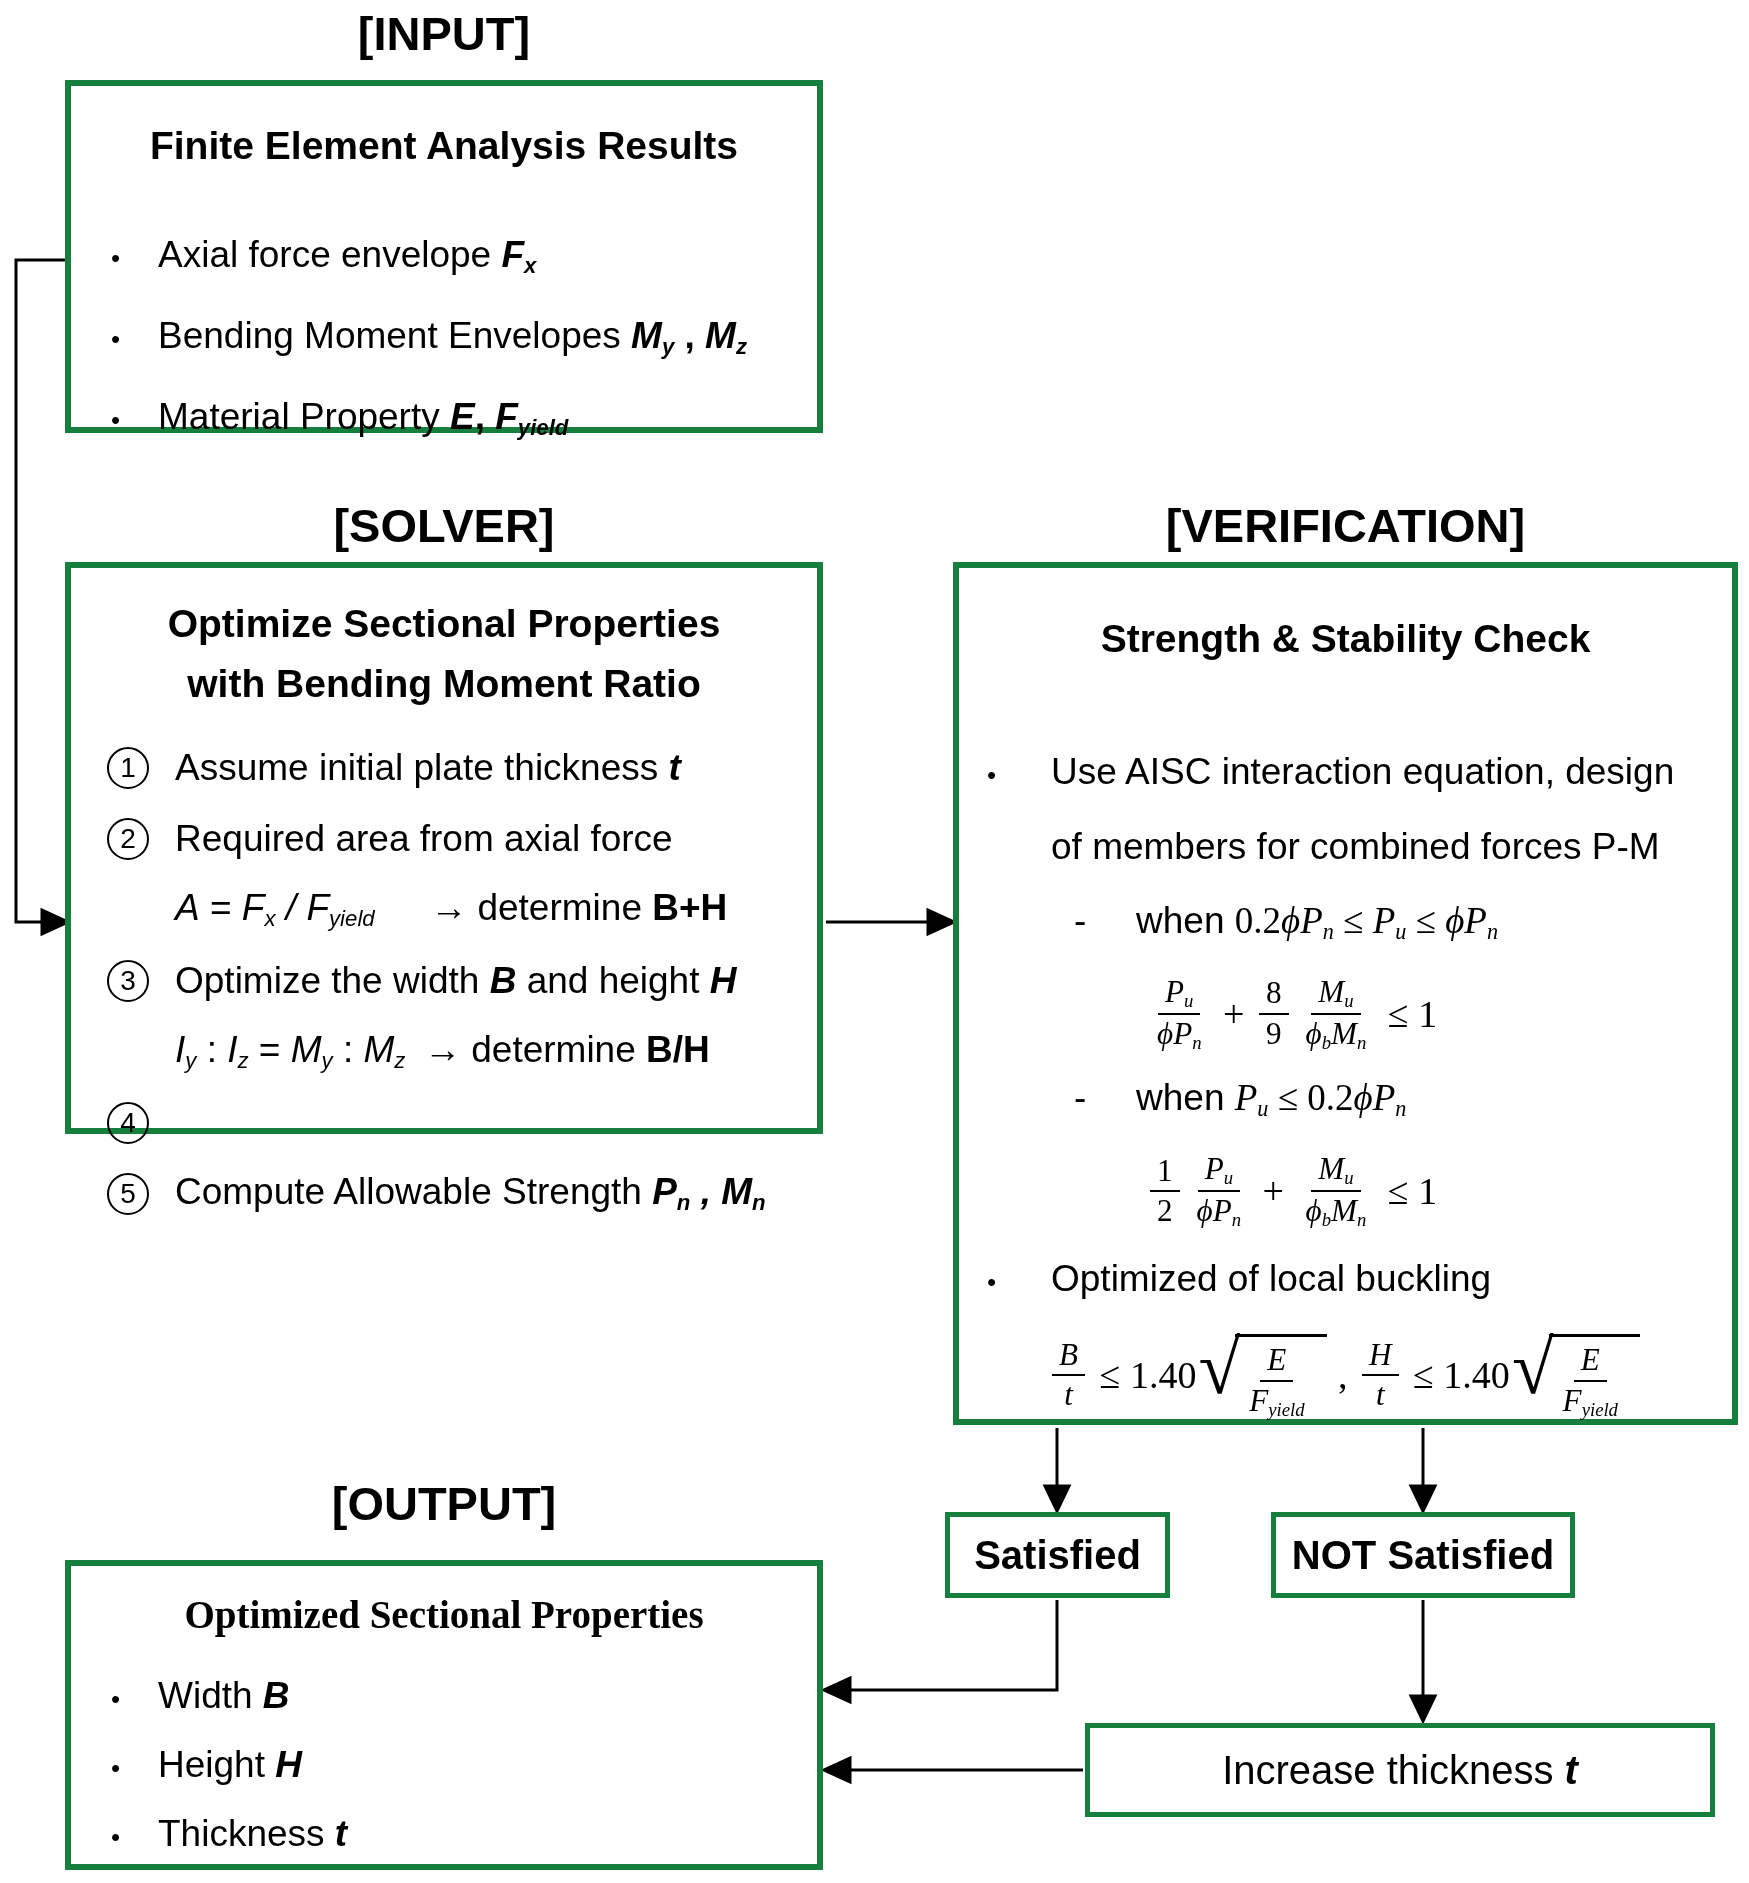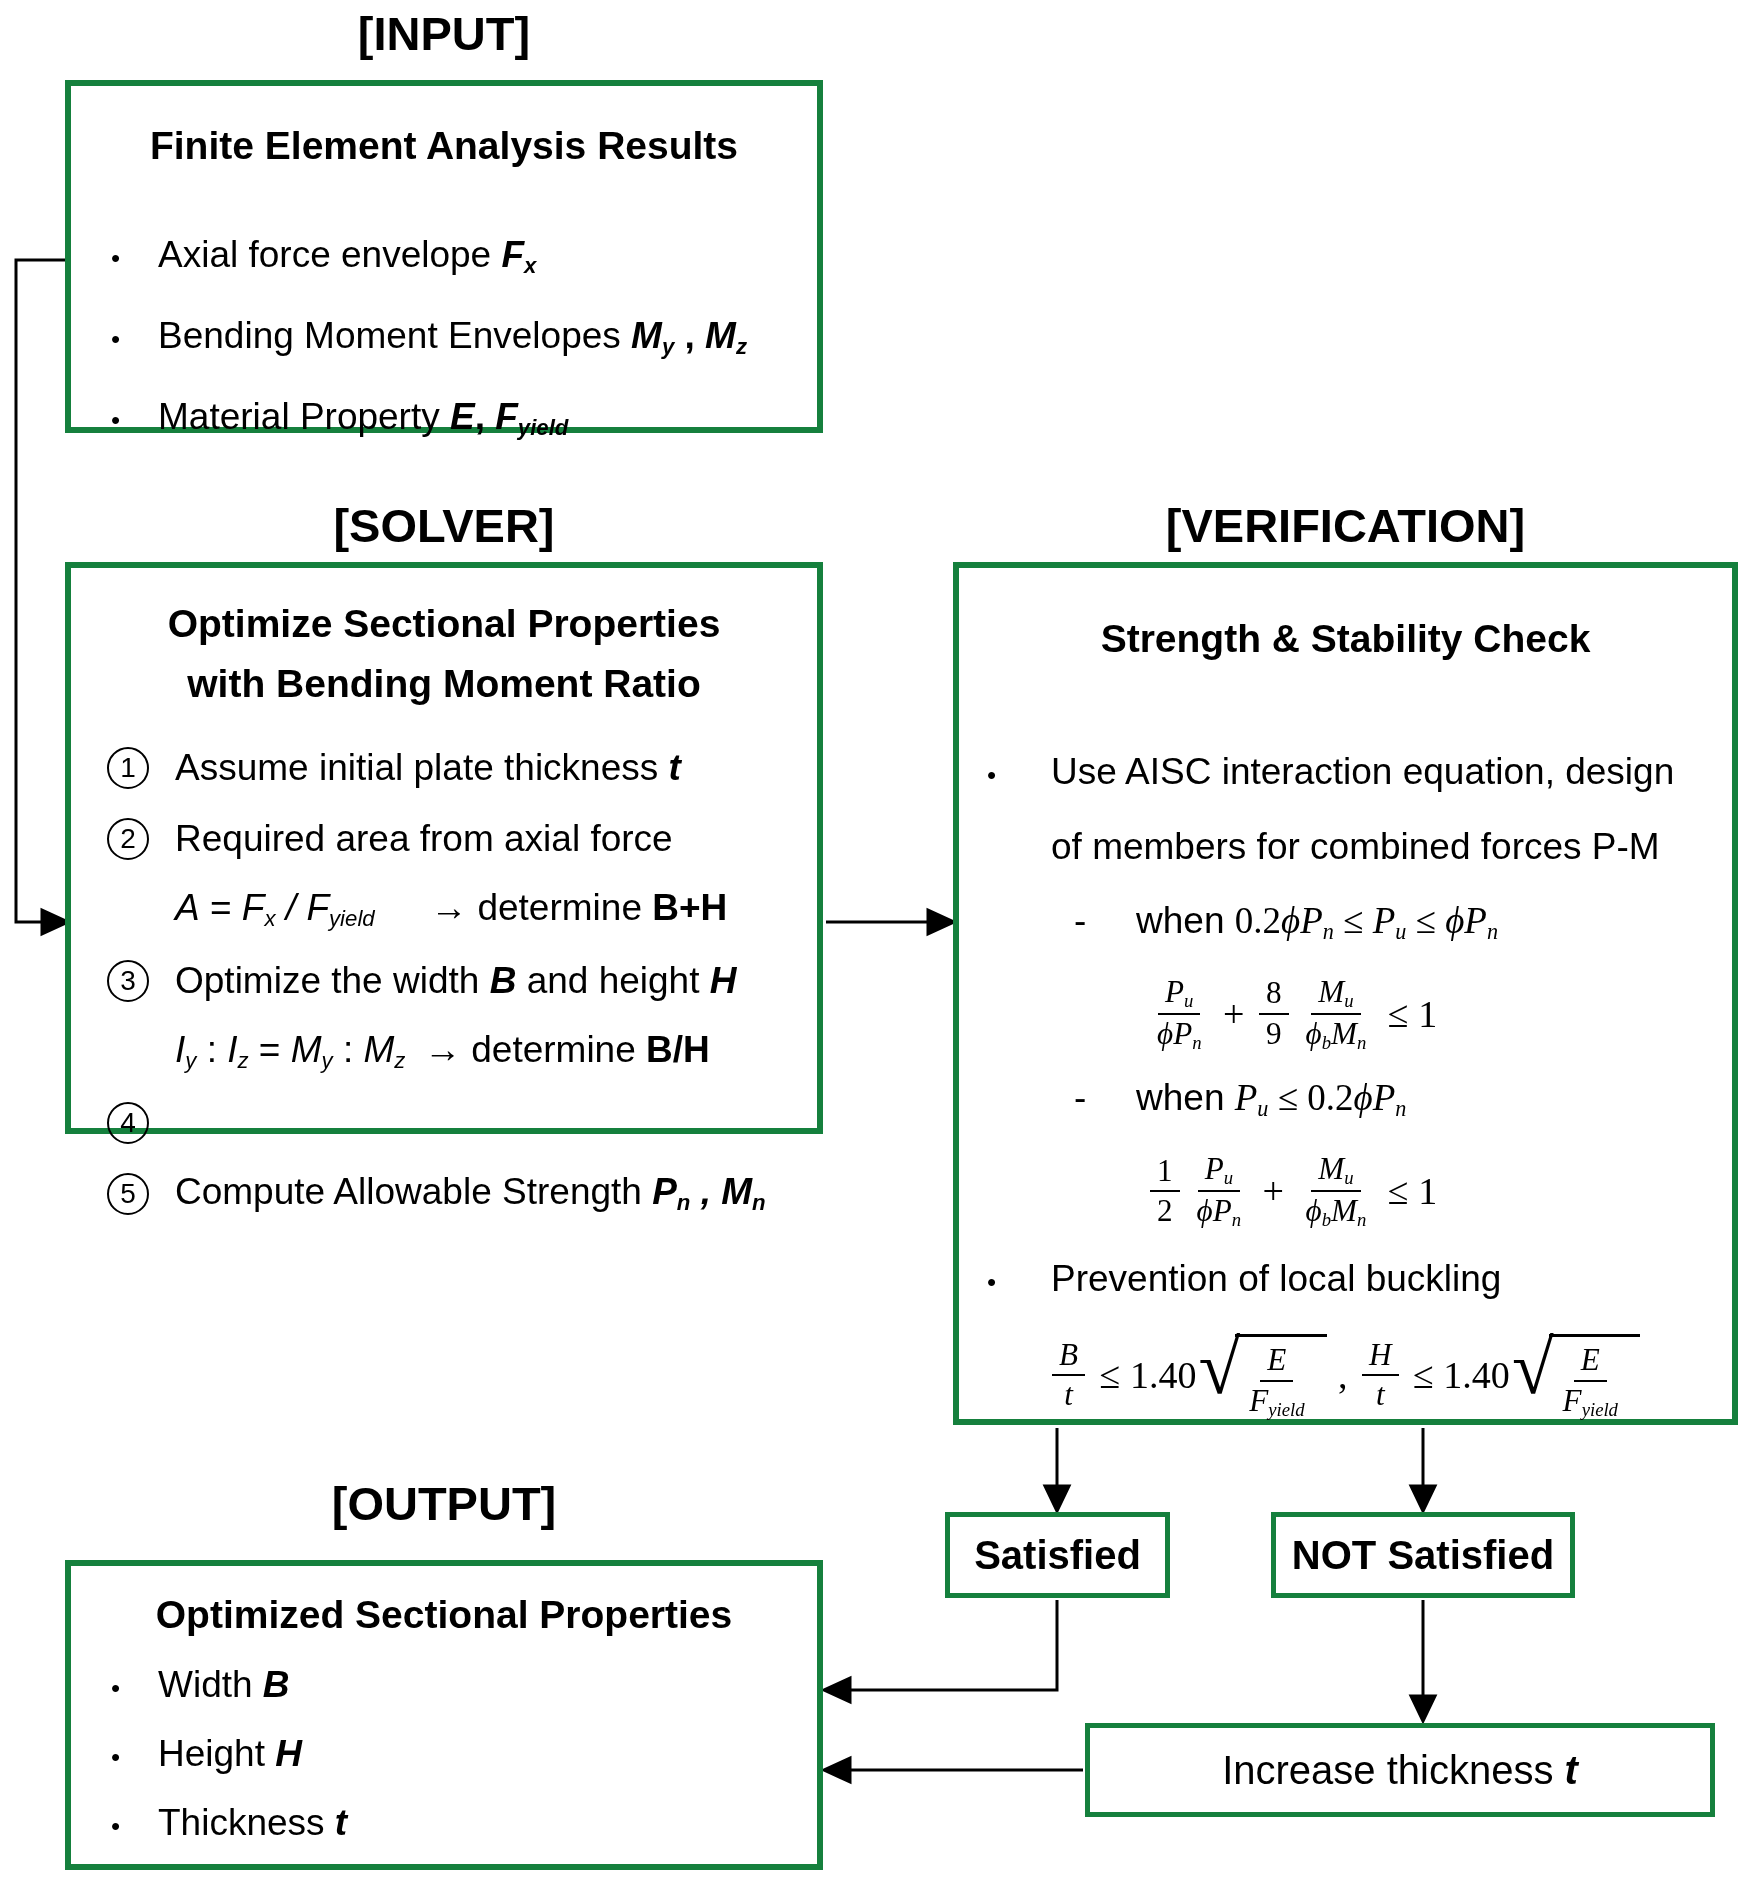--- a/index.html
+++ b/index.html
@@ -62,21 +62,21 @@
   .frac{display:inline-flex;flex-direction:column;align-items:center;
         vertical-align:middle;margin:0 5px;font-size:0.82em;line-height:1.18;}
   .fnum{border-bottom:2.5px solid #000;padding:0 7px 1px;}
   .fden{padding:1px 7px 0;}
   .sqrt{display:inline-flex;align-items:flex-start;vertical-align:middle;margin:0 2px;}
   .rad{font-family:"Liberation Serif",serif;font-size:76px;line-height:80px;
        font-style:normal;transform:translateY(-2px);}
   .sqbody{border-top:3.5px solid #000;padding:5px 10px 0 2px;margin-left:-5px;margin-top:5px;}
   
   #output-box{left:65px;top:1560px;width:758px;height:310px;padding-top:24px;}
-  #output-box .box-title{line-height:50px;margin-bottom:12px;}
+  #output-box .box-title{line-height:50px;margin-bottom:23px;font-family:Liberation Serif, serif;}
   #output-box .b-row{line-height:66px;}
   
   #satisfied-box{left:945px;top:1512px;width:225px;height:86px;font-size:40px;font-weight:700;}
   #not-satisfied-box{left:1271px;top:1512px;width:304px;height:86px;font-size:40px;font-weight:700;}
   #increase-box{left:1085px;top:1723px;width:630px;height:94px;font-size:40px;}
   #overlay{position:absolute;left:0;top:0;pointer-events:none;}
 </style>
 </head>
 <body>
 
@@ -208,21 +208,21 @@
         </span>
         <span class="s-mn"> + </span>
         <span class="frac">
           <span class="fnum"><span class="s-m">M</span><span class="s-m sub">u</span></span>
           <span class="fden"><span class="s-m">ϕ</span><span class="s-m sub">b</span><span class="s-m">M</span><span class="s-m sub">n</span></span>
         </span>
         <span class="s-mn"> ≤ 1</span>
       </div>
     <div class="v-row v-bullet v-b2">
       <span class="blt">•</span>
-      <span><span class="s-n">Prevention of local buckling</span></span>
+      <span><span class="s-n">Optimized of local buckling</span></span>
     </div>
     <div class="v-row v-eq v-eqb">
         <span class="frac">
           <span class="fnum"><span class="s-m">B</span></span>
           <span class="fden"><span class="s-m">t</span></span>
         </span>
         <span class="s-mn"> ≤ 1.40</span>
         <span class="sqrt">
           <span class="rad">√</span>
           <span class="sqbody"><span class="frac">

